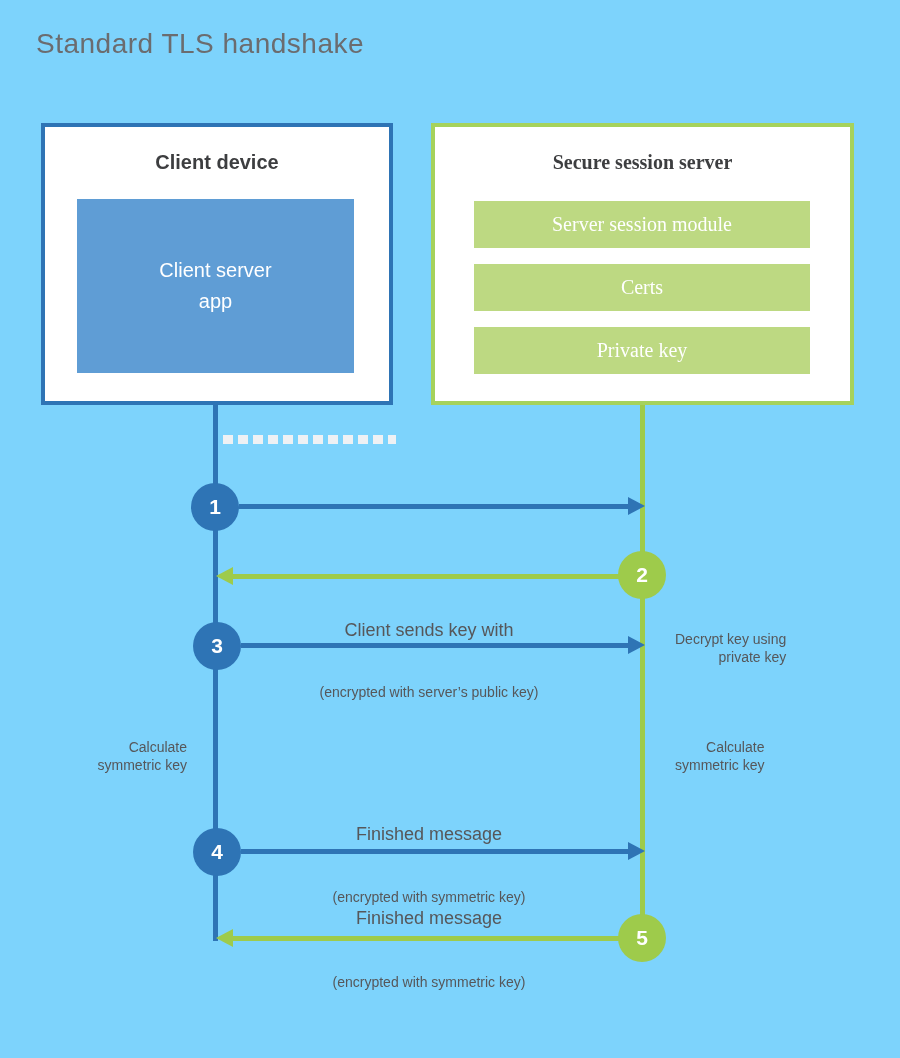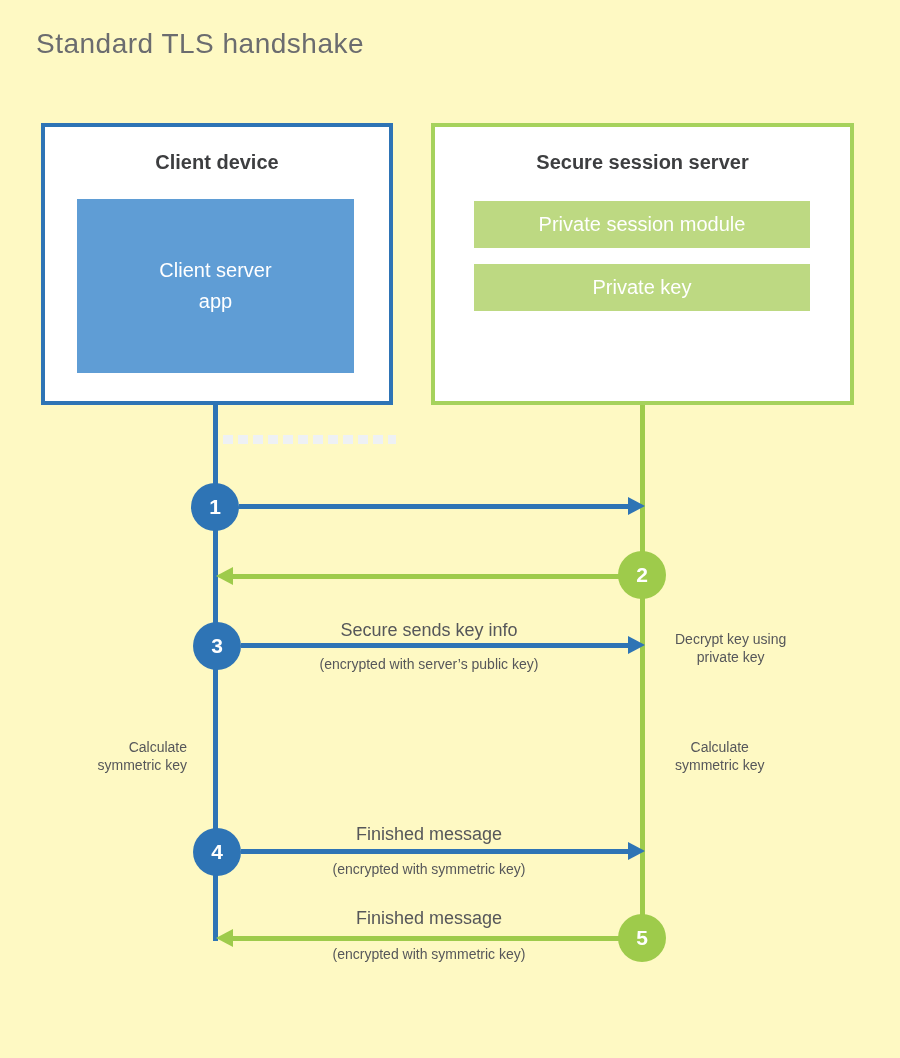--- a/index.html
+++ b/index.html
@@ -2,30 +2,30 @@
 <html style="--blue: #2e74b5; --blue_fill: #5f9dd5; --green: #9ecb4b; --green_border: #a6d25c; --green_fill: #bdd982; --heading: #3d3e40; --label: #56575a; --title_gray: #6b6c6f;"><head>
 <meta charset="utf-8">
 <style>
   :root{
     --blue:#2e74b5; --blue_fill:#5f9dd5;
     --green:#9ecb4b; --green_border:#a6d25c; --green_fill:#bdd982;
     --heading:#3d3e40; --label:#56575a; --title_gray:#6b6c6f;
   }
   html,body{margin:0;padding:0;background:#fff;}
   .canvas{
-    position:relative; width:900px; height:1058px; background:#fef9c3;
+    position:relative; width:900px; height:1058px; background:#7dd3fc;
     font-family:"Liberation Sans", sans-serif; overflow:hidden;
   }
   .title{
     position:absolute; left:36px; top:28px;
     font-size:28px; font-weight:300; letter-spacing:.5px; color:var(--title_gray);
   }
   .box{position:absolute; top:123px; height:282px; box-sizing:border-box; background:#fff;}
   .box-client{left:41px; width:352px; border:4px solid var(--blue);}
-  .box-server{left:431px; width:423px; border:4px solid var(--green_border);}
+  .box-server{left:431px; width:423px; border:4px solid var(--green_border);font-family:Liberation Serif, serif;}
   .box-title{
     position:absolute; top:24px; left:0; width:100%; text-align:center;
     font-size:20px; font-weight:700; color:var(--heading);
   }
   .app-box{
     position:absolute; left:32px; top:72px; width:277px; height:174px;
     background:var(--blue_fill); color:#fff; font-size:20px; line-height:1.55;
     display:flex; align-items:center; justify-content:center; text-align:center;
     white-space:pre-line;
   }
@@ -57,64 +57,65 @@
   .arrow-head{position:absolute; width:0; height:0; z-index:2;
     border-top:9px solid transparent; border-bottom:9px solid transparent;}
   .arrow-head.right{border-left:17px solid var(--blue);}
   .arrow-head.left{border-right:17px solid var(--green);}
   .msg-label{
     position:absolute; left:215px; width:428px; text-align:center;
     font-size:18px; color:var(--label); z-index:2;
   }
   .msg-sublabel{
     position:absolute; left:215px; width:428px; text-align:center;
-    font-size:14px; color:var(--label); z-index:2;
+    font-size:14px; color:var(--label); z-index:2;margin-top:28px;
   }
   .side-note{
     position:absolute; font-size:14px; line-height:1.25; color:var(--label);
     white-space:pre-line; z-index:2;
   }
   .note-left{left:55px; width:132px; text-align:right;}
-  .note-right{left:675px; text-align:center;}
+  .note-right{left:675px; text-align:right;}
 </style>
 </head>
 <body>
 
 <div class="canvas">
 
   <div class="title">Standard TLS handshake</div>
 
   <div class="box box-client">
     <div class="box-title">Client device</div>
     <div class="app-box">Client server
 app</div>
   </div>
 
   <div class="box box-server">
     <div class="box-title">Secure session server</div>
     <div class="modules">
-      <div class="module">Private session module</div>
+      <div class="module">Server session module</div>
+      <div class="module">Certs</div>
       <div class="module">Private key</div>
     </div>
   </div>
 
   <div class="dashes"></div>
 
   <div class="lifeline lifeline-blue"></div>
   <div class="lifeline lifeline-green"></div>
 
   <div class="arrow-line blue" style="left:239px; top:504px; width:391px;"></div>
   <div class="arrow-head right" style="left:628px; top:497px;"></div>
   <div class="circle circle-blue" style="left:191px; top:483px;">1</div>
 
   <div class="arrow-line green" style="left:232px; top:574px; width:410px;"></div>
   <div class="arrow-head left" style="left:216px; top:567px;"></div>
   <div class="circle circle-green" style="left:618px; top:551px;">2</div>
 
-  <div class="msg-label" style="top:620px">Secure sends key info</div>
+  <div class="msg-label" style="top:620px">Client sends key with</div>
   <div class="msg-sublabel" style="top:656px">(encrypted with server’s public key)</div>
   <div class="arrow-line blue" style="left:241px; top:643px; width:389px;"></div>
   <div class="arrow-head right" style="left:628px; top:636px;"></div>
   <div class="circle circle-blue" style="left:193px; top:622px;">3</div>
   <div class="side-note note-right" style="top:631px">Decrypt key using
 private key</div>
 
   <div class="side-note note-left" style="top:739px">Calculate
 symmetric key</div>
   <div class="side-note note-right" style="top:739px">Calculate

